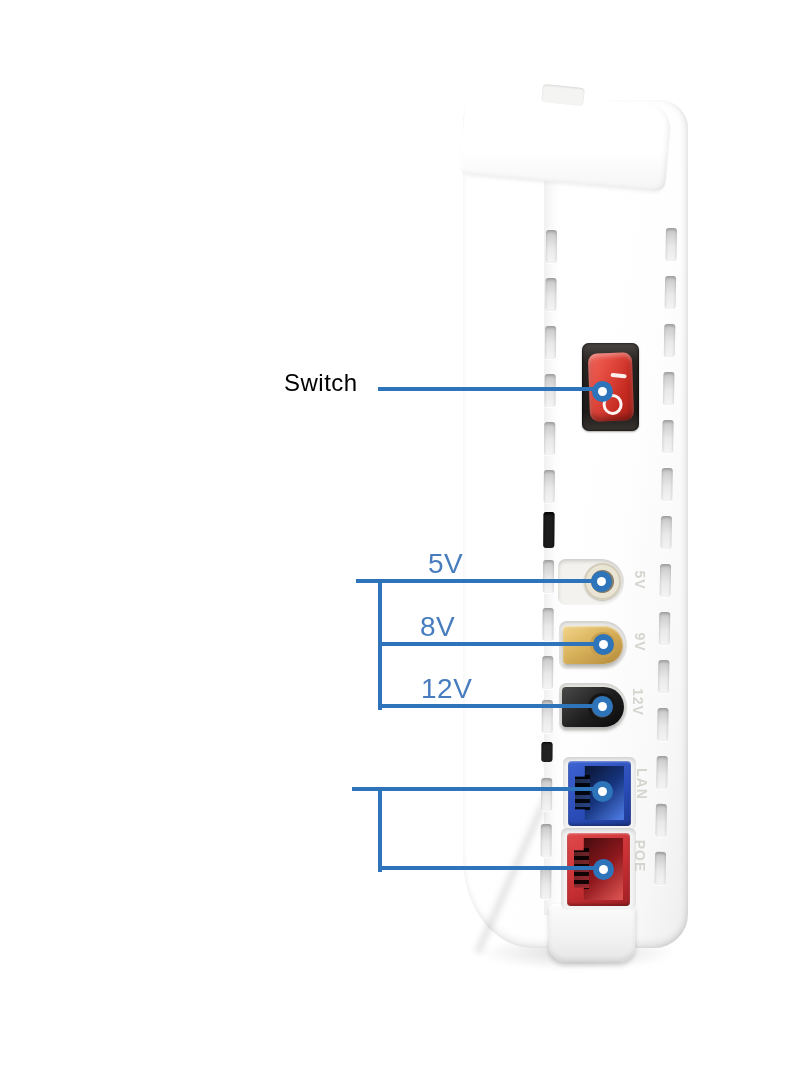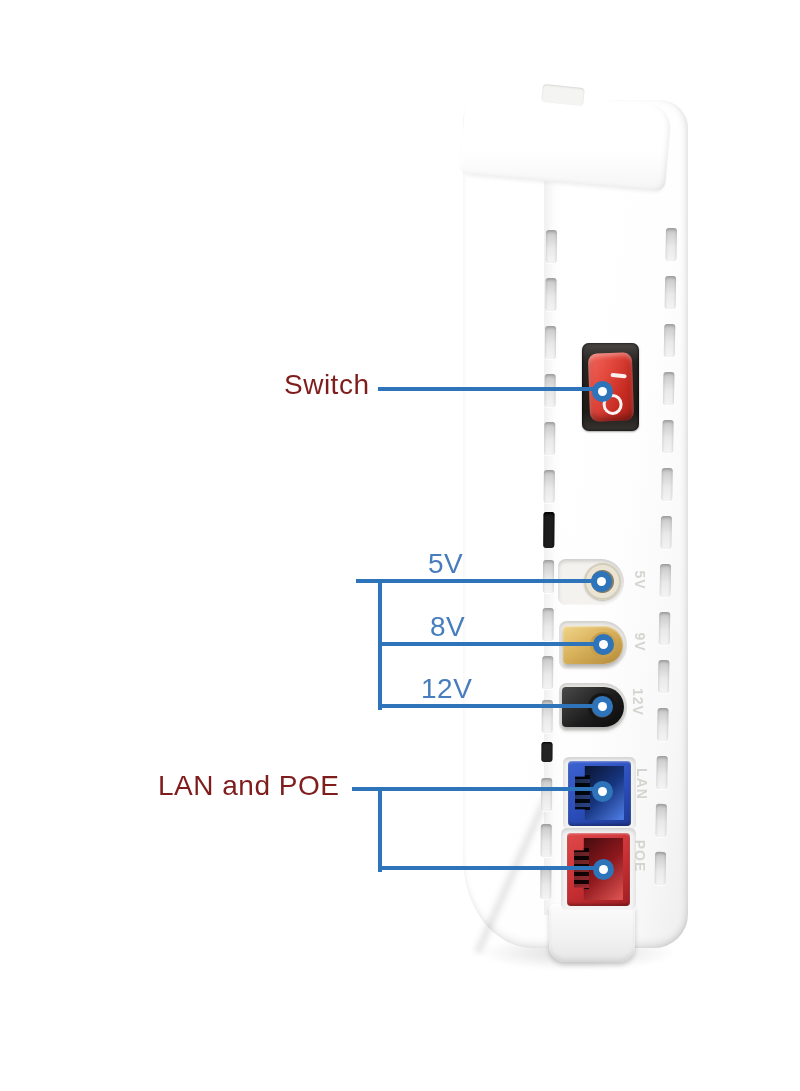--- a/index.html
+++ b/index.html
@@ -1,21 +1,21 @@
 <!DOCTYPE html>
 <html><head>
 <meta charset="utf-8">
 <style>
   html,body{margin:0;padding:0;background:#ffffff;}
   body{width:800px;height:1091px;position:relative;overflow:hidden;
        font-family:"Liberation Sans","DejaVu Sans",sans-serif;}
   .stage{position:absolute;left:0;top:0;width:800px;height:1091px;background:#fff;}
 
   
-  .co-label{position:absolute;color:#7f1d1d;font-size:28px;letter-spacing:.5px;
+  .co-label{position:absolute;color:#000000;font-size:24px;letter-spacing:.5px;
             line-height:1.1;white-space:nowrap;z-index:42;}
   .co-sub{position:absolute;color:#477dbe;font-size:28px;letter-spacing:.5px;
           line-height:1.1;white-space:nowrap;z-index:42;}
 
   
   .cline{position:absolute;background:#2e74ba;height:4px;z-index:40;}
   .vline{position:absolute;background:#2e74ba;width:4px;z-index:40;}
   .dot{position:absolute;width:21px;height:21px;border-radius:50%;background:#2e74ba;z-index:41;}
   .dot::after{content:"";position:absolute;left:6px;top:6px;width:9px;height:9px;
               border-radius:50%;background:#ffffff;}
@@ -208,26 +208,25 @@
 
   <div class="co-label" style="left:284px;top:370px;">Switch</div>
   <div class="cline" style="left:378px;top:387px;width:225px;"></div>
   <div class="dot" style="left:592px;top:381px;"></div>
 
   <div class="cline" style="left:356px;top:579px;width:246px;"></div>
   <div class="vline" style="left:378px;top:579px;height:131px;"></div>
   <div class="cline" style="left:378px;top:642px;width:226px;"></div>
   <div class="cline" style="left:378px;top:704px;width:225px;"></div>
   <div class="co-sub" style="left:428px;top:549px;">5V</div>
-  <div class="co-sub" style="left:430px;top:612px;">8V</div>
+  <div class="co-sub" style="left:420px;top:612px;">8V</div>
   <div class="co-sub" style="left:421px;top:674px;">12V</div>
   <div class="dot" style="left:591px;top:571px;"></div>
   <div class="dot" style="left:593px;top:634px;"></div>
   <div class="dot" style="left:592px;top:696px;"></div>
 
-  <div class="co-label" style="left:158px;top:771px;">LAN and POE</div>
   <div class="cline" style="left:352px;top:787px;width:251px;"></div>
   <div class="vline" style="left:378px;top:787px;height:85px;"></div>
   <div class="cline" style="left:378px;top:866px;width:227px;"></div>
   <div class="dot" style="left:592px;top:781px;"></div>
   <div class="dot" style="left:593px;top:859px;"></div>
 
 </div>
 
 </body></html>

